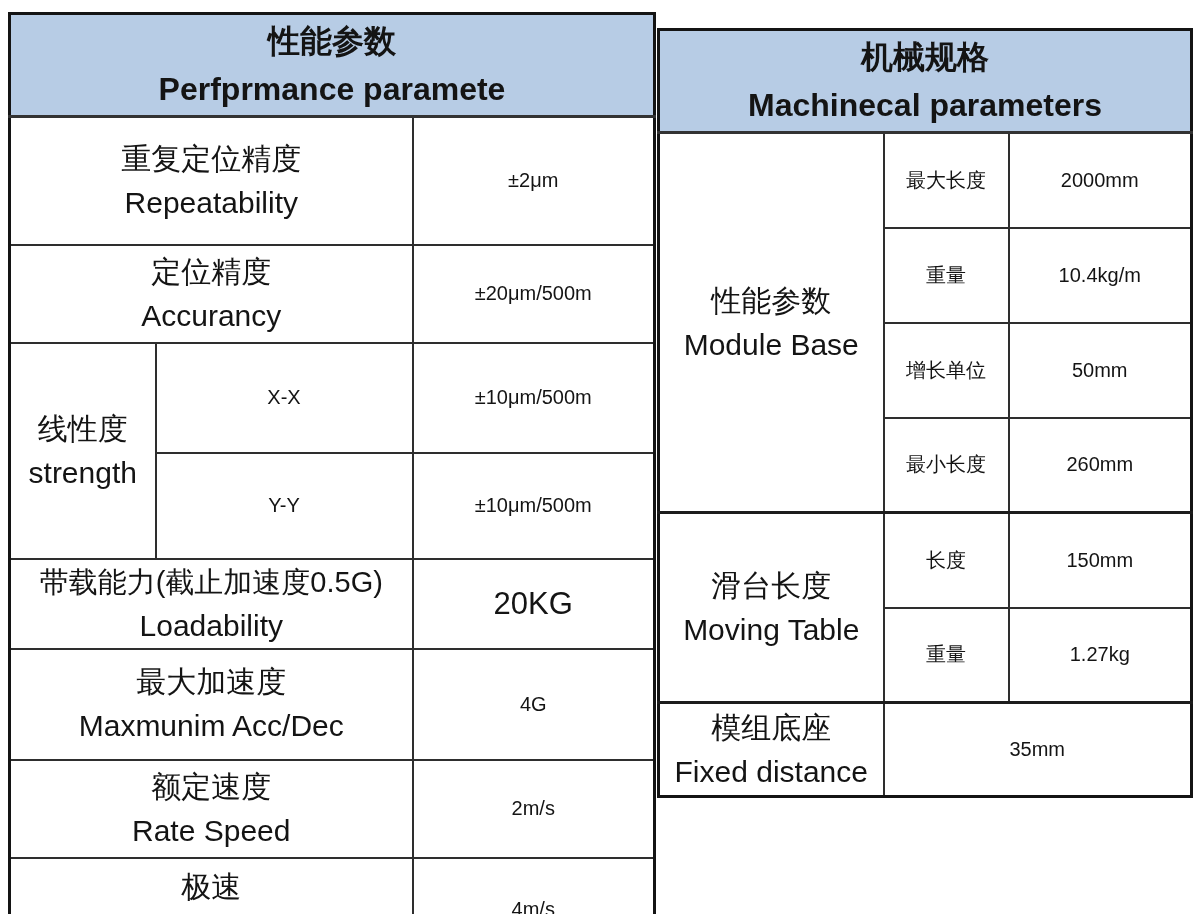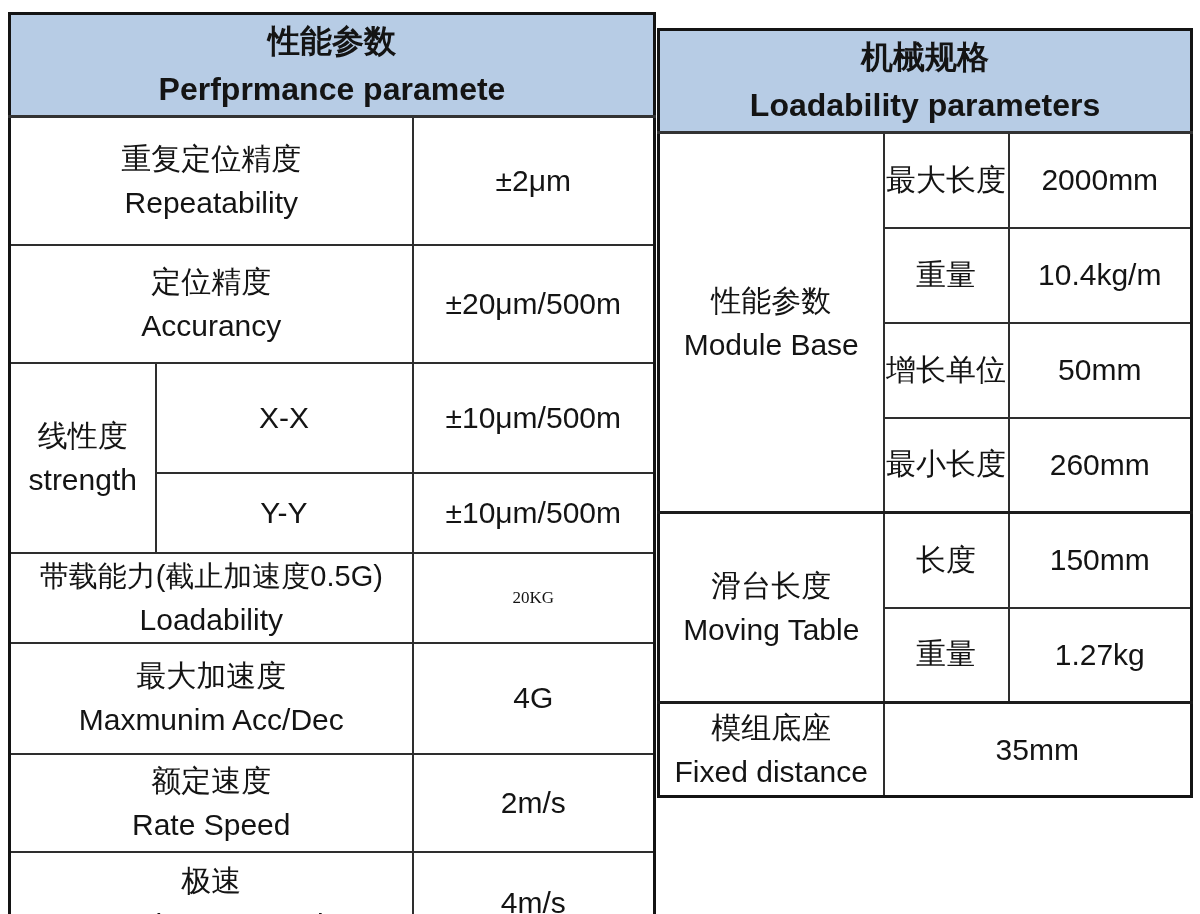--- a/index.html
+++ b/index.html
@@ -31,22 +31,22 @@
   table.spec th.hdr {
     background:#b7cce5;
     border-bottom:3px solid #333333;
     font-weight:bold;
   }
   .perf-table { left:8px;  top:12px; width:645px; }
   .mech-table { left:657px; top:12px; width:533px;margin-top:16px; }
 
   .zh, .en { font-size:30px; line-height:44px; white-space:nowrap; }
   .hdr .zh, .hdr .en { font-size:32px; line-height:48px; font-weight:bold; }
-  .val { font-size:30px; white-space:nowrap; }
-  .val-sm { font-size:17px; white-space:nowrap;font-family:Liberation Serif, serif; }
+  .val { font-size:20px; white-space:nowrap; }
+  .val-sm { font-size:31px; white-space:nowrap; }
   .loadzh { font-size:29px; }
 
   tr.group-sep td { border-top:3px solid #1c1c1c; }
 </style>
 </head>
 <body>
 
 <div class="canvas">
 
   <table class="spec perf-table">
@@ -62,36 +62,36 @@
           <div class="en">Perfprmance paramete</div>
         </th>
       </tr>
       <tr style="height:128px">
         <td colspan="2">
           <div class="zh">重复定位精度</div>
           <div class="en">Repeatability</div>
         </td>
         <td class="val">±2μm</td>
       </tr>
-      <tr style="height:118px">
+      <tr style="height:98px">
         <td colspan="2">
           <div class="zh">定位精度</div>
           <div class="en">Accurancy</div>
         </td>
         <td class="val">±20μm/500m</td>
       </tr>
       <tr style="height:110px">
         <td rowspan="2">
           <div class="zh">线性度</div>
           <div class="en">strength</div>
         </td>
         <td class="val">X-X</td>
         <td class="val">±10μm/500m</td>
       </tr>
-      <tr style="height:80px">
+      <tr style="height:106px">
         <td class="val">Y-Y</td>
         <td class="val">±10μm/500m</td>
       </tr>
       <tr style="height:84px">
         <td colspan="2">
           <div class="zh loadzh">带载能力(截止加速度0.5G)</div>
           <div class="en">Loadability</div>
         </td>
         <td class="val-sm">20KG</td>
       </tr>
@@ -122,21 +122,21 @@
   <table class="spec mech-table">
     <colgroup>
       <col style="width:225px">
         <col style="width:125px">
         <col style="width:183px">
     </colgroup>
     <tbody>
       <tr style="height:103px">
         <th class="hdr" colspan="3">
           <div class="zh">机械规格</div>
-          <div class="en">Loadability parameters</div>
+          <div class="en">Machinecal parameters</div>
         </th>
       </tr>
       <tr style="height:95px">
         <td rowspan="4">
           <div class="zh">性能参数</div>
           <div class="en">Module Base</div>
         </td>
         <td class="val">最大长度</td>
         <td class="val">2000mm</td>
       </tr>

